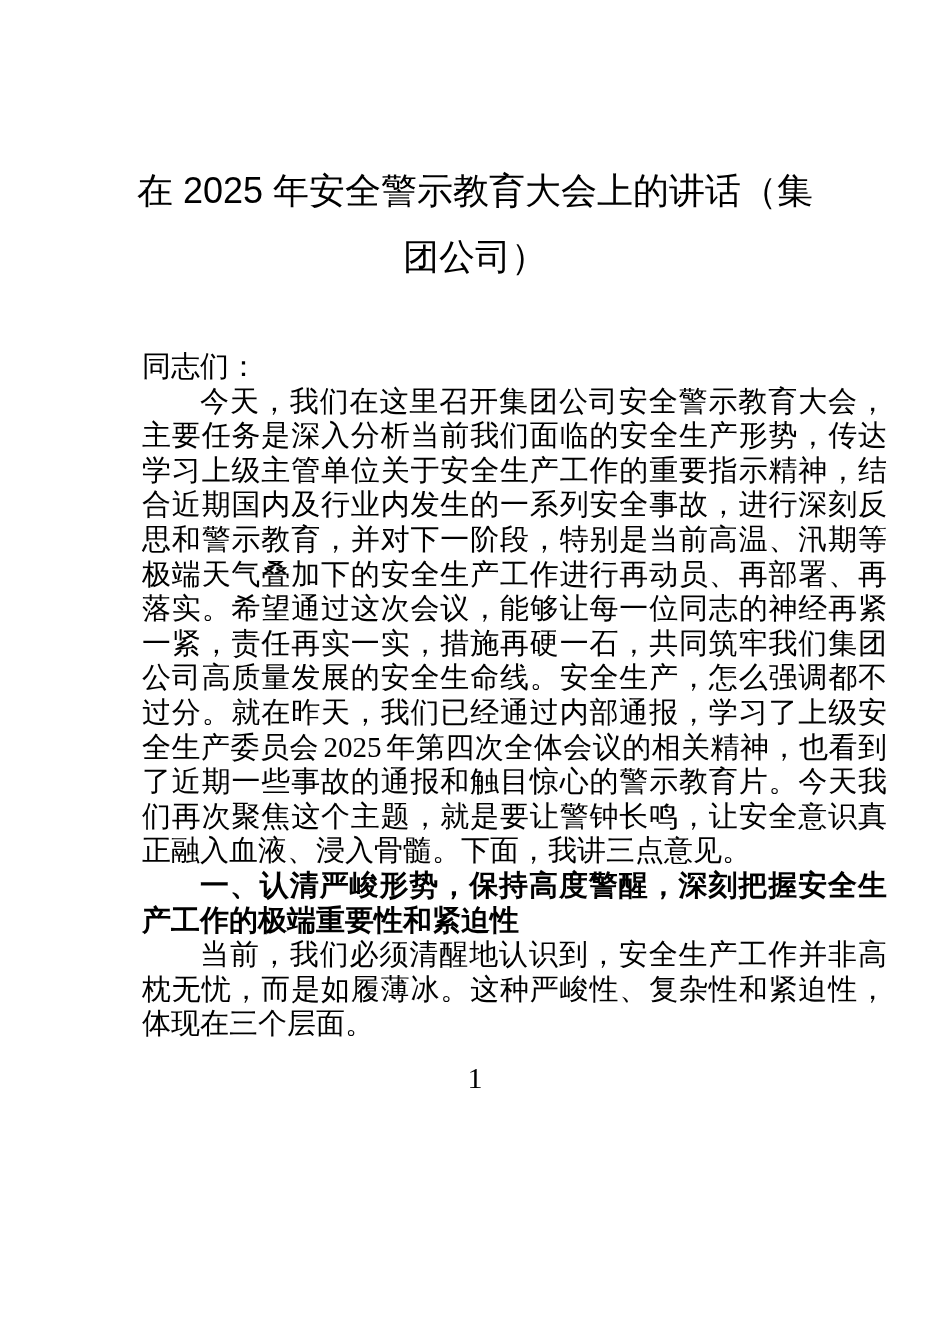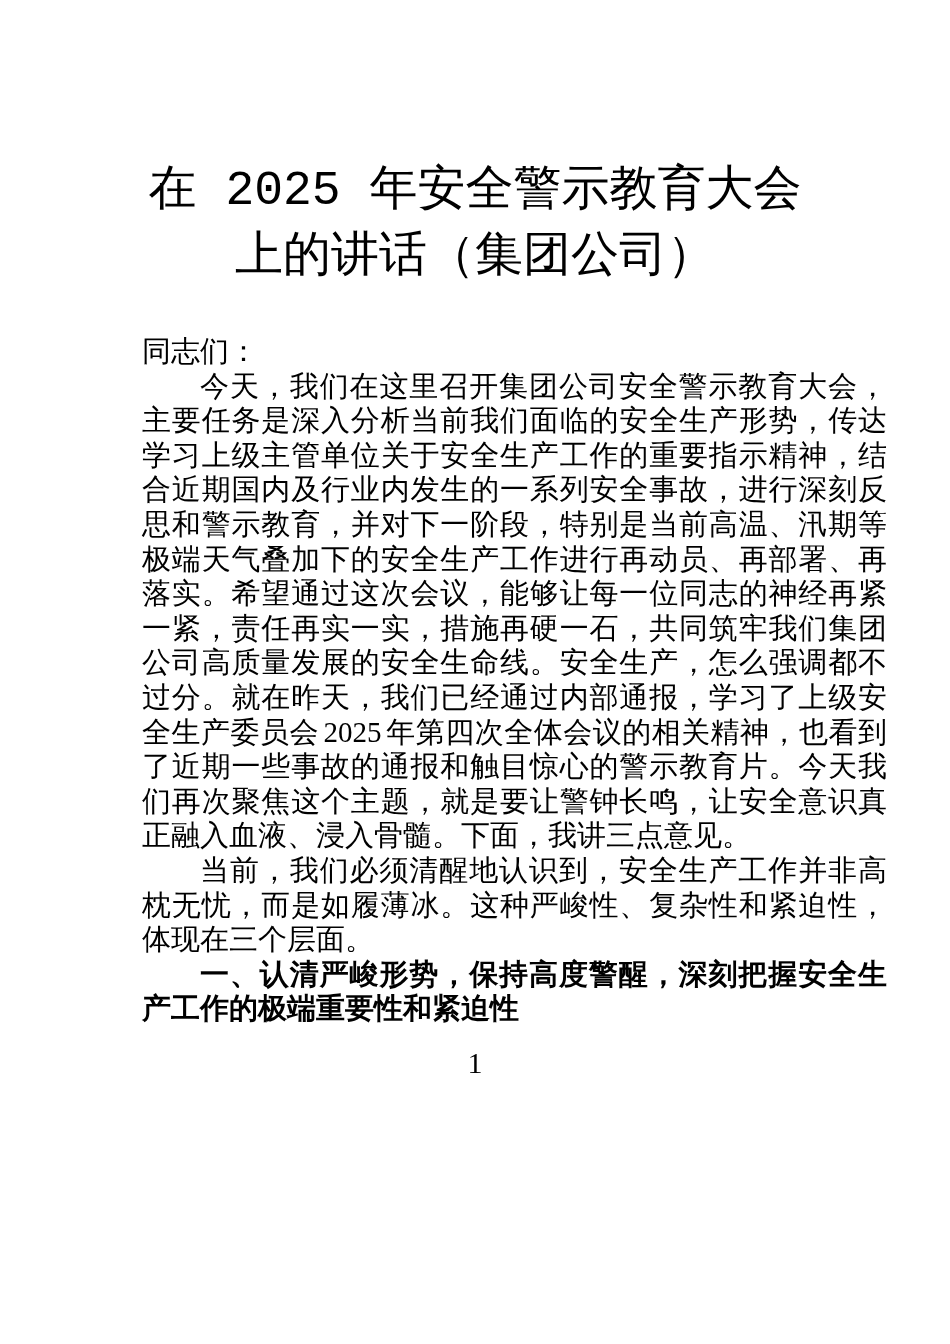--- a/index.html
+++ b/index.html
@@ -17,30 +17,30 @@
     position: relative;
     width: 950px;
     height: 1344px;
     background: #ffffff;
   }
   
   .doc-title {
     width: 680px;
     margin: 158px auto 0 auto;
     text-align: center;
-    font-family: Liberation Mono, monospace;
-    font-size: 48px;
+    font-family: Liberation Sans, sans-serif;
+    font-size: 36px;
     line-height: 66px;
     font-weight: 400;
     color: #000000;
   }
   
   .doc-body {
     width: 745px;
-    margin: 44px 0 0 142px;
+    margin: 59px 0 0 142px;
     font-family: "Liberation Serif", "DejaVu Serif", sans-serif;
     font-size: 29px;
     line-height: 34.6px;
     text-align: justify;
     word-spacing: -3px;
     color: #000000;
   }
   .para {
     margin: 0;
     padding: 0;
@@ -65,19 +65,19 @@
 </head>
 <body>
 
 <main class="page">
 
   <h1 class="doc-title">在 2025 年安全警示教育大会上的讲话（集团公司）</h1>
 
   <section class="doc-body">
     <p class="para salutation">同志们：</p>
     <p class="para">今天，我们在这里召开集团公司安全警示教育大会，主要任务是深入分析当前我们面临的安全生产形势，传达学习上级主管单位关于安全生产工作的重要指示精神，结合近期国内及行业内发生的一系列安全事故，进行深刻反思和警示教育，并对下一阶段，特别是当前高温、汛期等极端天气叠加下的安全生产工作进行再动员、再部署、再落实。希望通过这次会议，能够让每一位同志的神经再紧一紧，责任再实一实，措施再硬一石，共同筑牢我们集团公司高质量发展的安全生命线。安全生产，怎么强调都不过分。就在昨天，我们已经通过内部通报，学习了上级安全生产委员会 2025 年第四次全体会议的相关精神，也看到了近期一些事故的通报和触目惊心的警示教育片。今天我们再次聚焦这个主题，就是要让警钟长鸣，让安全意识真正融入血液、浸入骨髓。下面，我讲三点意见。</p>
+    <p class="para heading">一、认清严峻形势，保持高度警醒，深刻把握安全生产工作的极端重要性和紧迫性</p>
     <p class="para">当前，我们必须清醒地认识到，安全生产工作并非高枕无忧，而是如履薄冰。这种严峻性、复杂性和紧迫性，体现在三个层面。</p>
-    <p class="para heading">一、认清严峻形势，保持高度警醒，深刻把握安全生产工作的极端重要性和紧迫性</p>
   </section>
 
   <footer class="page-number">1</footer>
 
 </main>
 
 </body></html>

